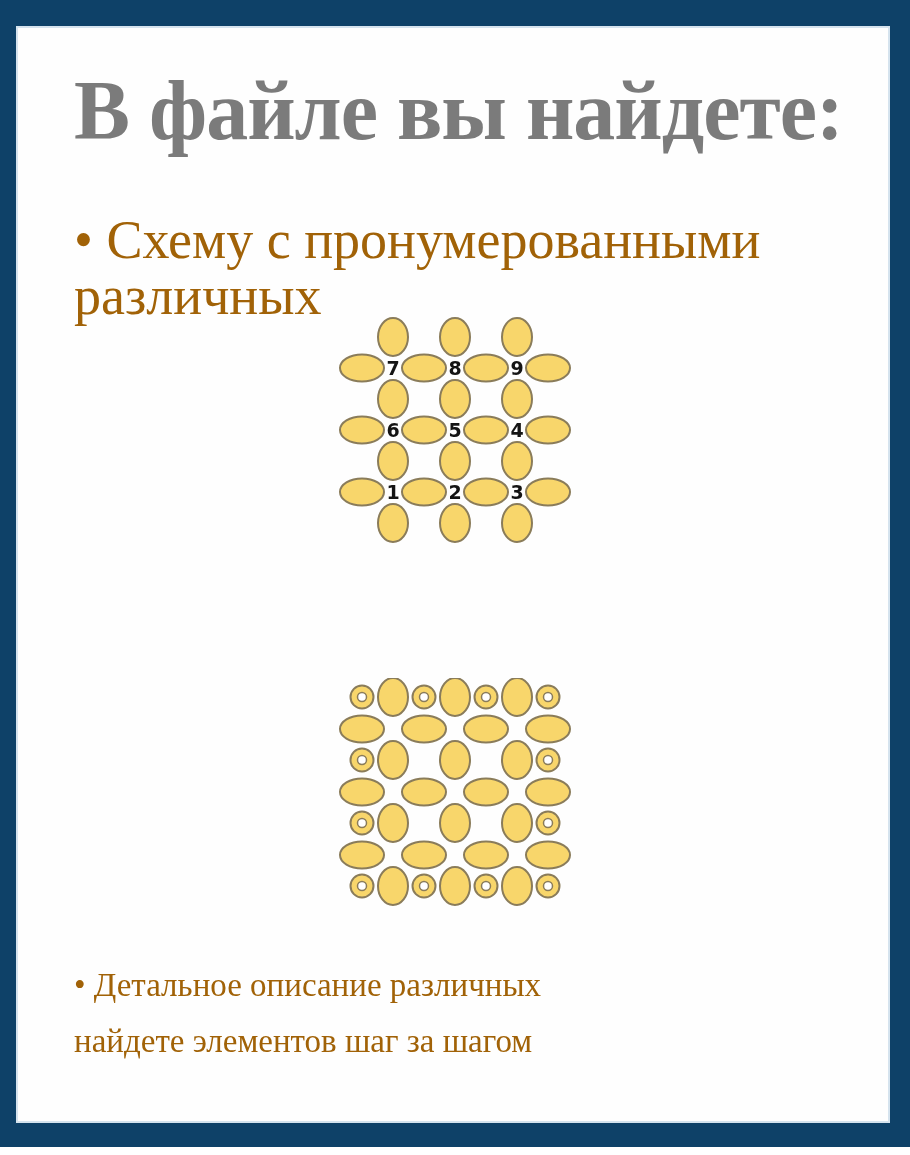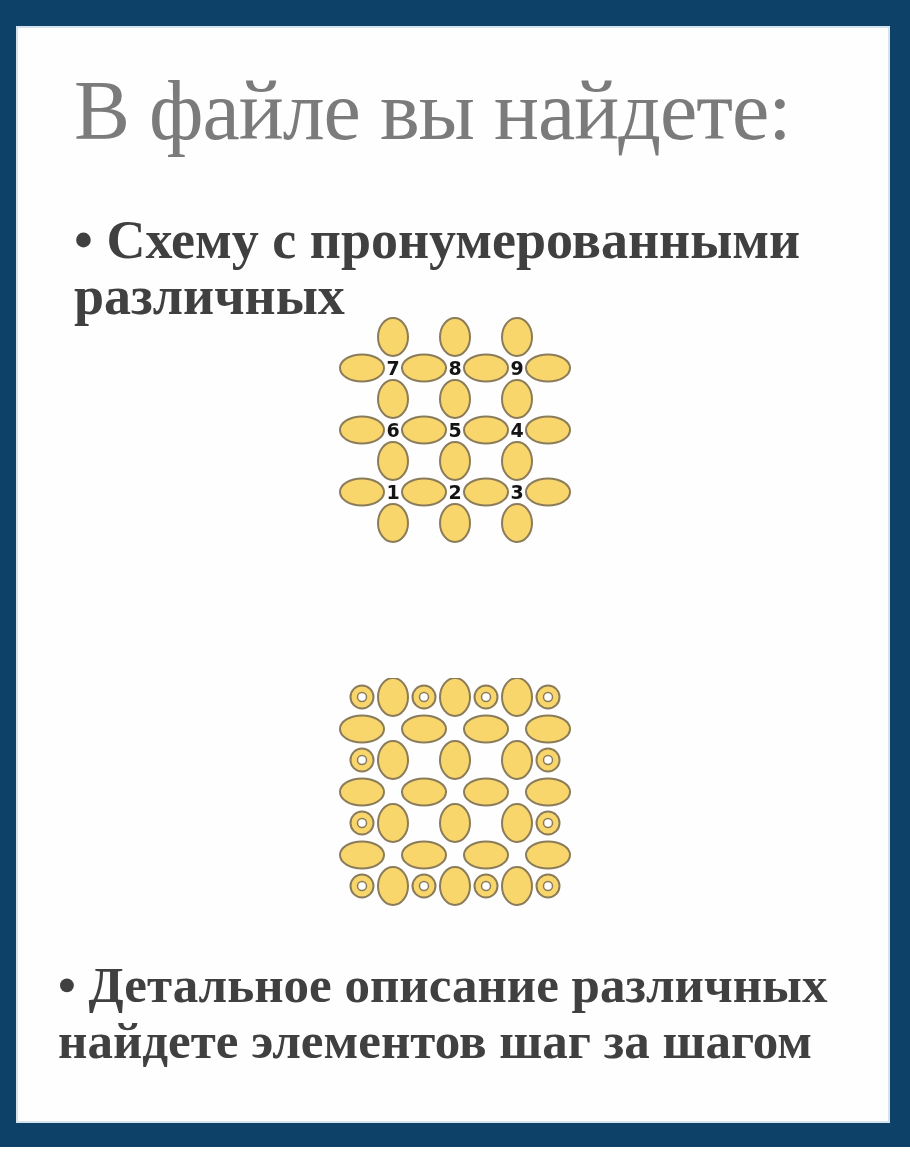--- a/index.html
+++ b/index.html
@@ -21,34 +21,33 @@
     width:874px;height:1097px;
     background:#fefefe;
     border:2px solid #d5e3ee;
     box-sizing:border-box;
   }
   .title{
     position:absolute;
     left:74px;top:62px;
     margin:0;
     font-size:84px;
-    font-weight:400;
+    font-weight:700;
     letter-spacing:-1px;
     color:#7b7b7b;
     white-space:nowrap;
   }
   .bullet{
     position:absolute;
-    color:#404040;
-    font-weight:bold;
+    color:#a16207;
   }
   .bullet div{white-space:nowrap;}
   .b1{left:74px;top:212px;font-size:54px;line-height:56px;}
   .b2{left:74px;top:625px;font-size:54px;line-height:56px;}
-  .b3{left:58px;top:957px;font-size:51px;line-height:56px;}
+  .b3{left:74px;top:957px;font-size:33px;line-height:56px;}
   .diagram{position:absolute;}
   .d1{left:335px;top:316px;width:240px;height:230px;}
   .d2{left:335px;top:678px;width:240px;height:228px;}
   .bottom-strip{
     position:absolute;left:0;right:0;bottom:0;height:8px;background:#ffffff;
   }
 </style>
 </head>
 <body>
 

